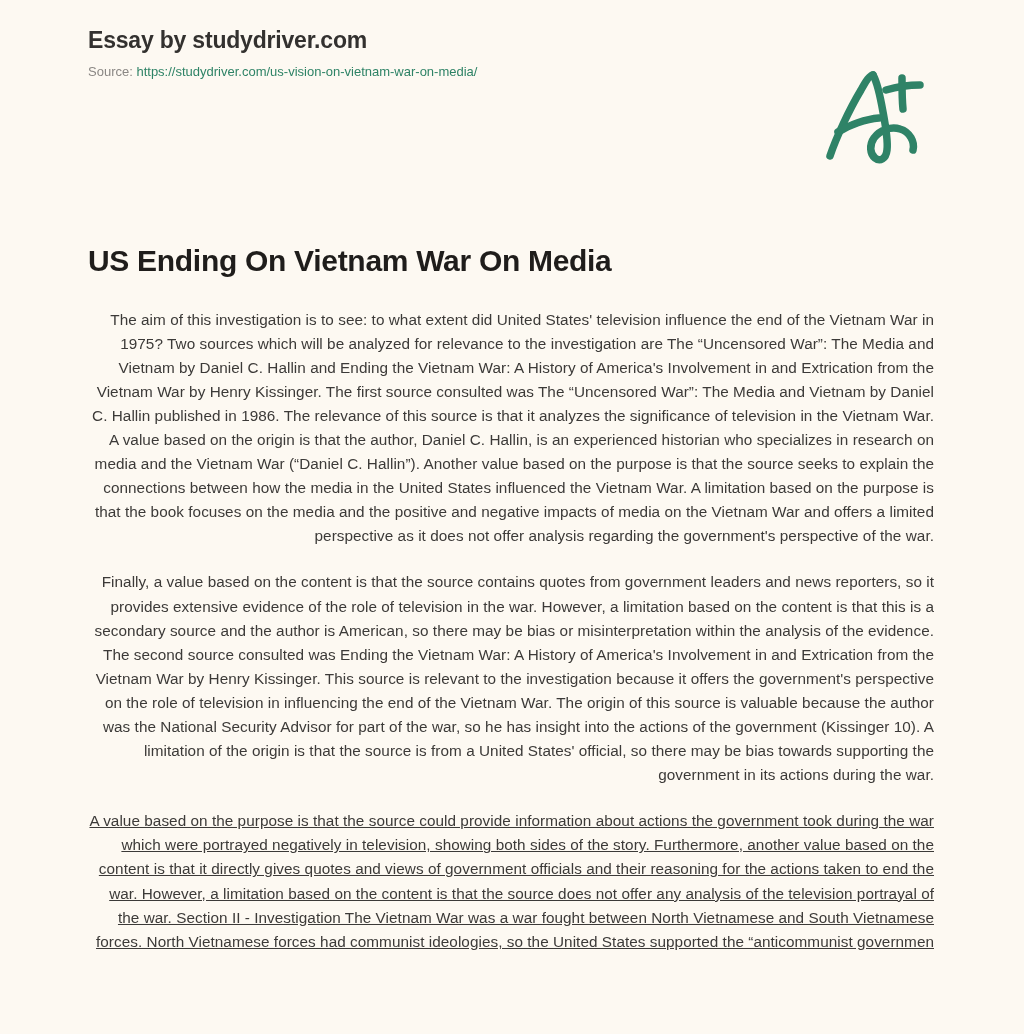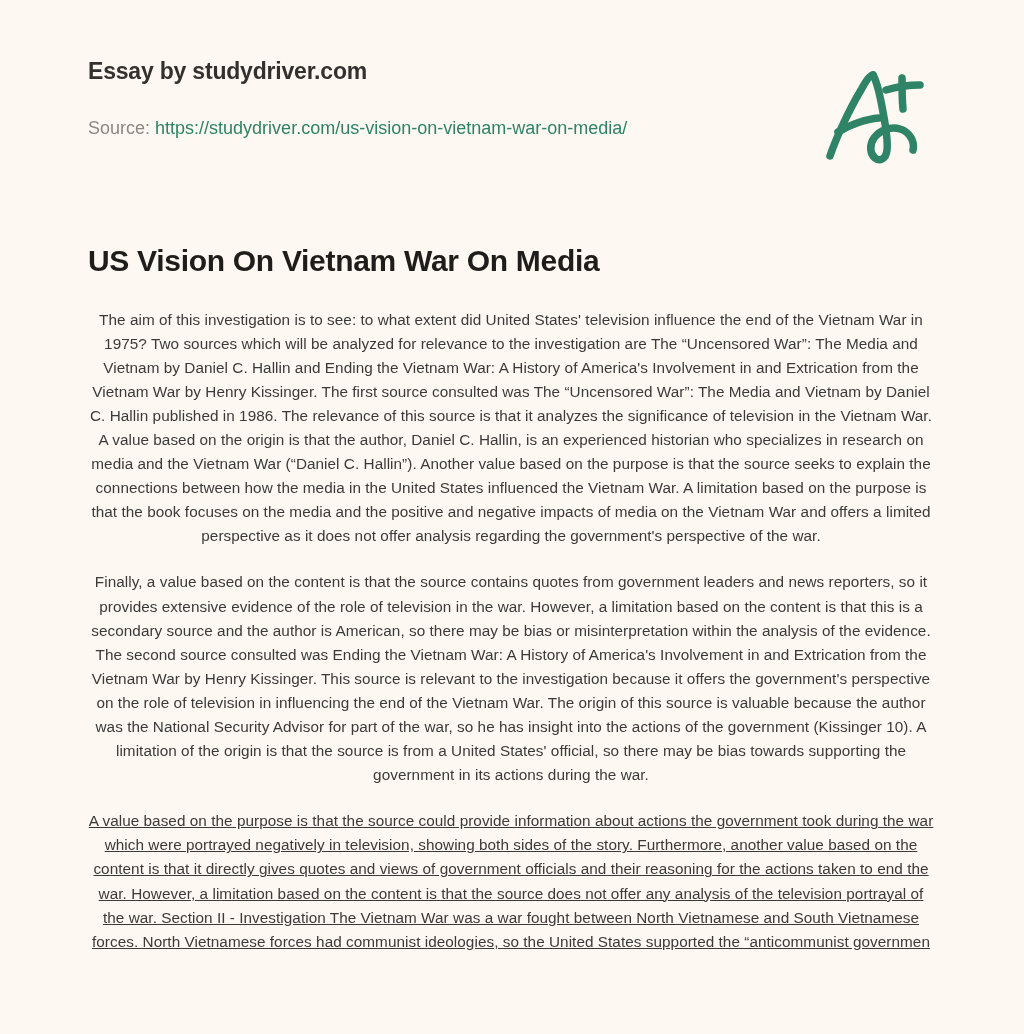--- a/index.html
+++ b/index.html
@@ -21,37 +21,37 @@
     width: 1024px;
     height: 1034px;
     box-sizing: border-box;
     padding: 0 88px;
     overflow: hidden;
   }
 
   
   .header {
     position: relative;
-    padding-top: 58px;
+    padding-top: 27px;
     height: 120px;
     box-sizing: border-box;
   }
 
   .brand-line {
     font-size: 23px;
     font-weight: bold;
     color: #33312f;
     letter-spacing: -0.2px;
     line-height: 1.2;
     margin: 0;
   }
 
   .source-line {
-    margin-top: 31px;
-    font-size: 18px;
+    margin-top: 9px;
+    font-size: 13px;
     color: #8a8784;
     line-height: 1.3;
     white-space: nowrap;
   }
 
   .source-link {
     color: #2e8366;
     text-decoration: none;
   }
 
@@ -85,21 +85,21 @@
   .article {
     padding-top: 28px;
     width: 846px;
   }
 
   .article p {
     margin: 0 0 22px 0;
     font-size: 15.3px;
     line-height: 24.1px;
     color: #3c3a38;
-    text-align: center;
+    text-align: right;
     letter-spacing: 0.05px;
   }
   .article p:last-child {
     margin-bottom: 0;
     text-decoration: underline;
   }
 </style>
 </head>
 <body>
 
@@ -126,21 +126,21 @@
           <path d="M22 70 C 33 63, 50 57, 63 56"></path>
 
           <path d="M86 16 C 86 26, 86 38, 87 47"></path>
 
           <path d="M70 28 C 80 25, 94 23, 104 23"></path>
         </g>
       </svg>
     </div>
   </div>
 
-  <h1 class="doc-title">US Vision On Vietnam War On Media</h1>
+  <h1 class="doc-title">US Ending On Vietnam War On Media</h1>
 
   <div class="article">
     <p>The aim of this investigation is to see: to what extent did United States' television influence the end of the Vietnam War in 1975? Two sources which will be analyzed for relevance to the investigation are The “Uncensored War”: The Media and Vietnam by Daniel C. Hallin and Ending the Vietnam War: A History of America's Involvement in and Extrication from the Vietnam War by Henry Kissinger. The first source consulted was The “Uncensored War”: The Media and Vietnam by Daniel C. Hallin published in 1986. The relevance of this source is that it analyzes the significance of television in the Vietnam War. A value based on the origin is that the author, Daniel C. Hallin, is an experienced historian who specializes in research on media and the Vietnam War (“Daniel C. Hallin”). Another value based on the purpose is that the source seeks to explain the connections between how the media in the United States influenced the Vietnam War. A limitation based on the purpose is that the book focuses on the media and the positive and negative impacts of media on the Vietnam War and offers a limited perspective as it does not offer analysis regarding the government's perspective of the war.</p>
     <p>Finally, a value based on the content is that the source contains quotes from government leaders and news reporters, so it provides extensive evidence of the role of television in the war. However, a limitation based on the content is that this is a secondary source and the author is American, so there may be bias or misinterpretation within the analysis of the evidence. The second source consulted was Ending the Vietnam War: A History of America's Involvement in and Extrication from the Vietnam War by Henry Kissinger. This source is relevant to the investigation because it offers the government's perspective on the role of television in influencing the end of the Vietnam War. The origin of this source is valuable because the author was the National Security Advisor for part of the war, so he has insight into the actions of the government (Kissinger 10). A limitation of the origin is that the source is from a United States' official, so there may be bias towards supporting the government in its actions during the war.</p>
     <p>A value based on the purpose is that the source could provide information about actions the government took during the war which were portrayed negatively in television, showing both sides of the story. Furthermore, another value based on the content is that it directly gives quotes and views of government officials and their reasoning for the actions taken to end the war. However, a limitation based on the content is that the source does not offer any analysis of the television portrayal of the war. Section II - Investigation The Vietnam War was a war fought between North Vietnamese and South Vietnamese forces. North Vietnamese forces had communist ideologies, so the United States supported the “anticommunist governmen</p>
   </div>
 
 </div>
 
 </body></html>

